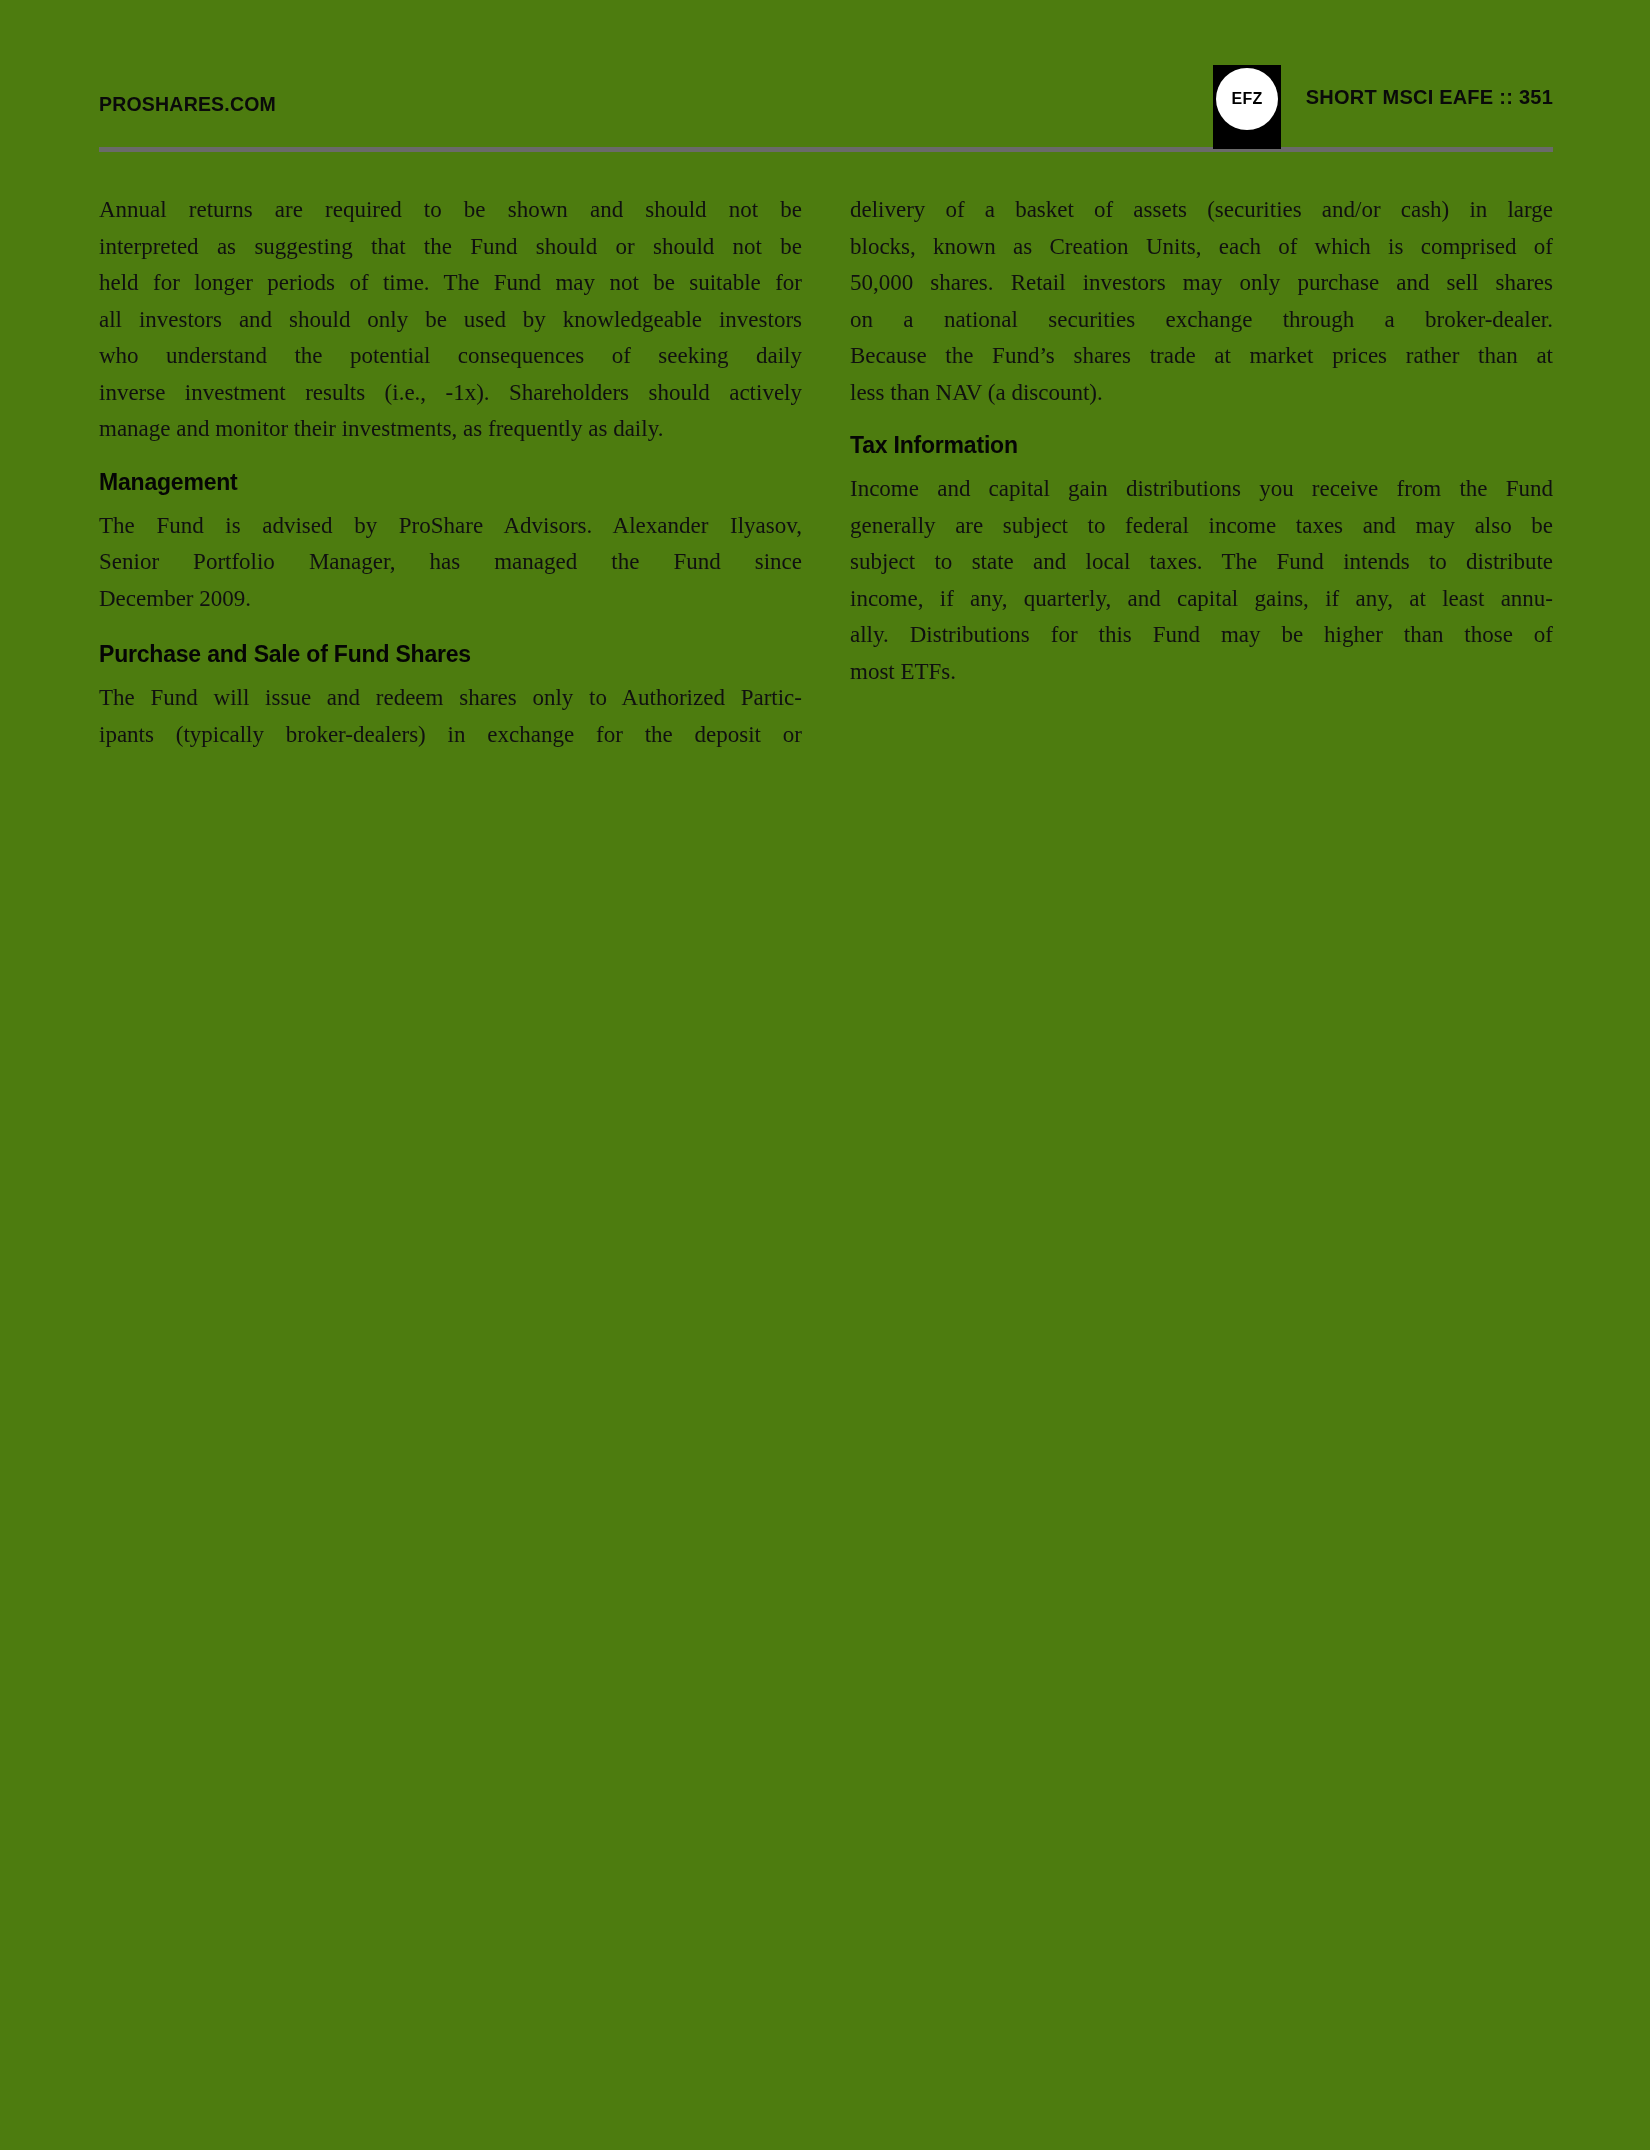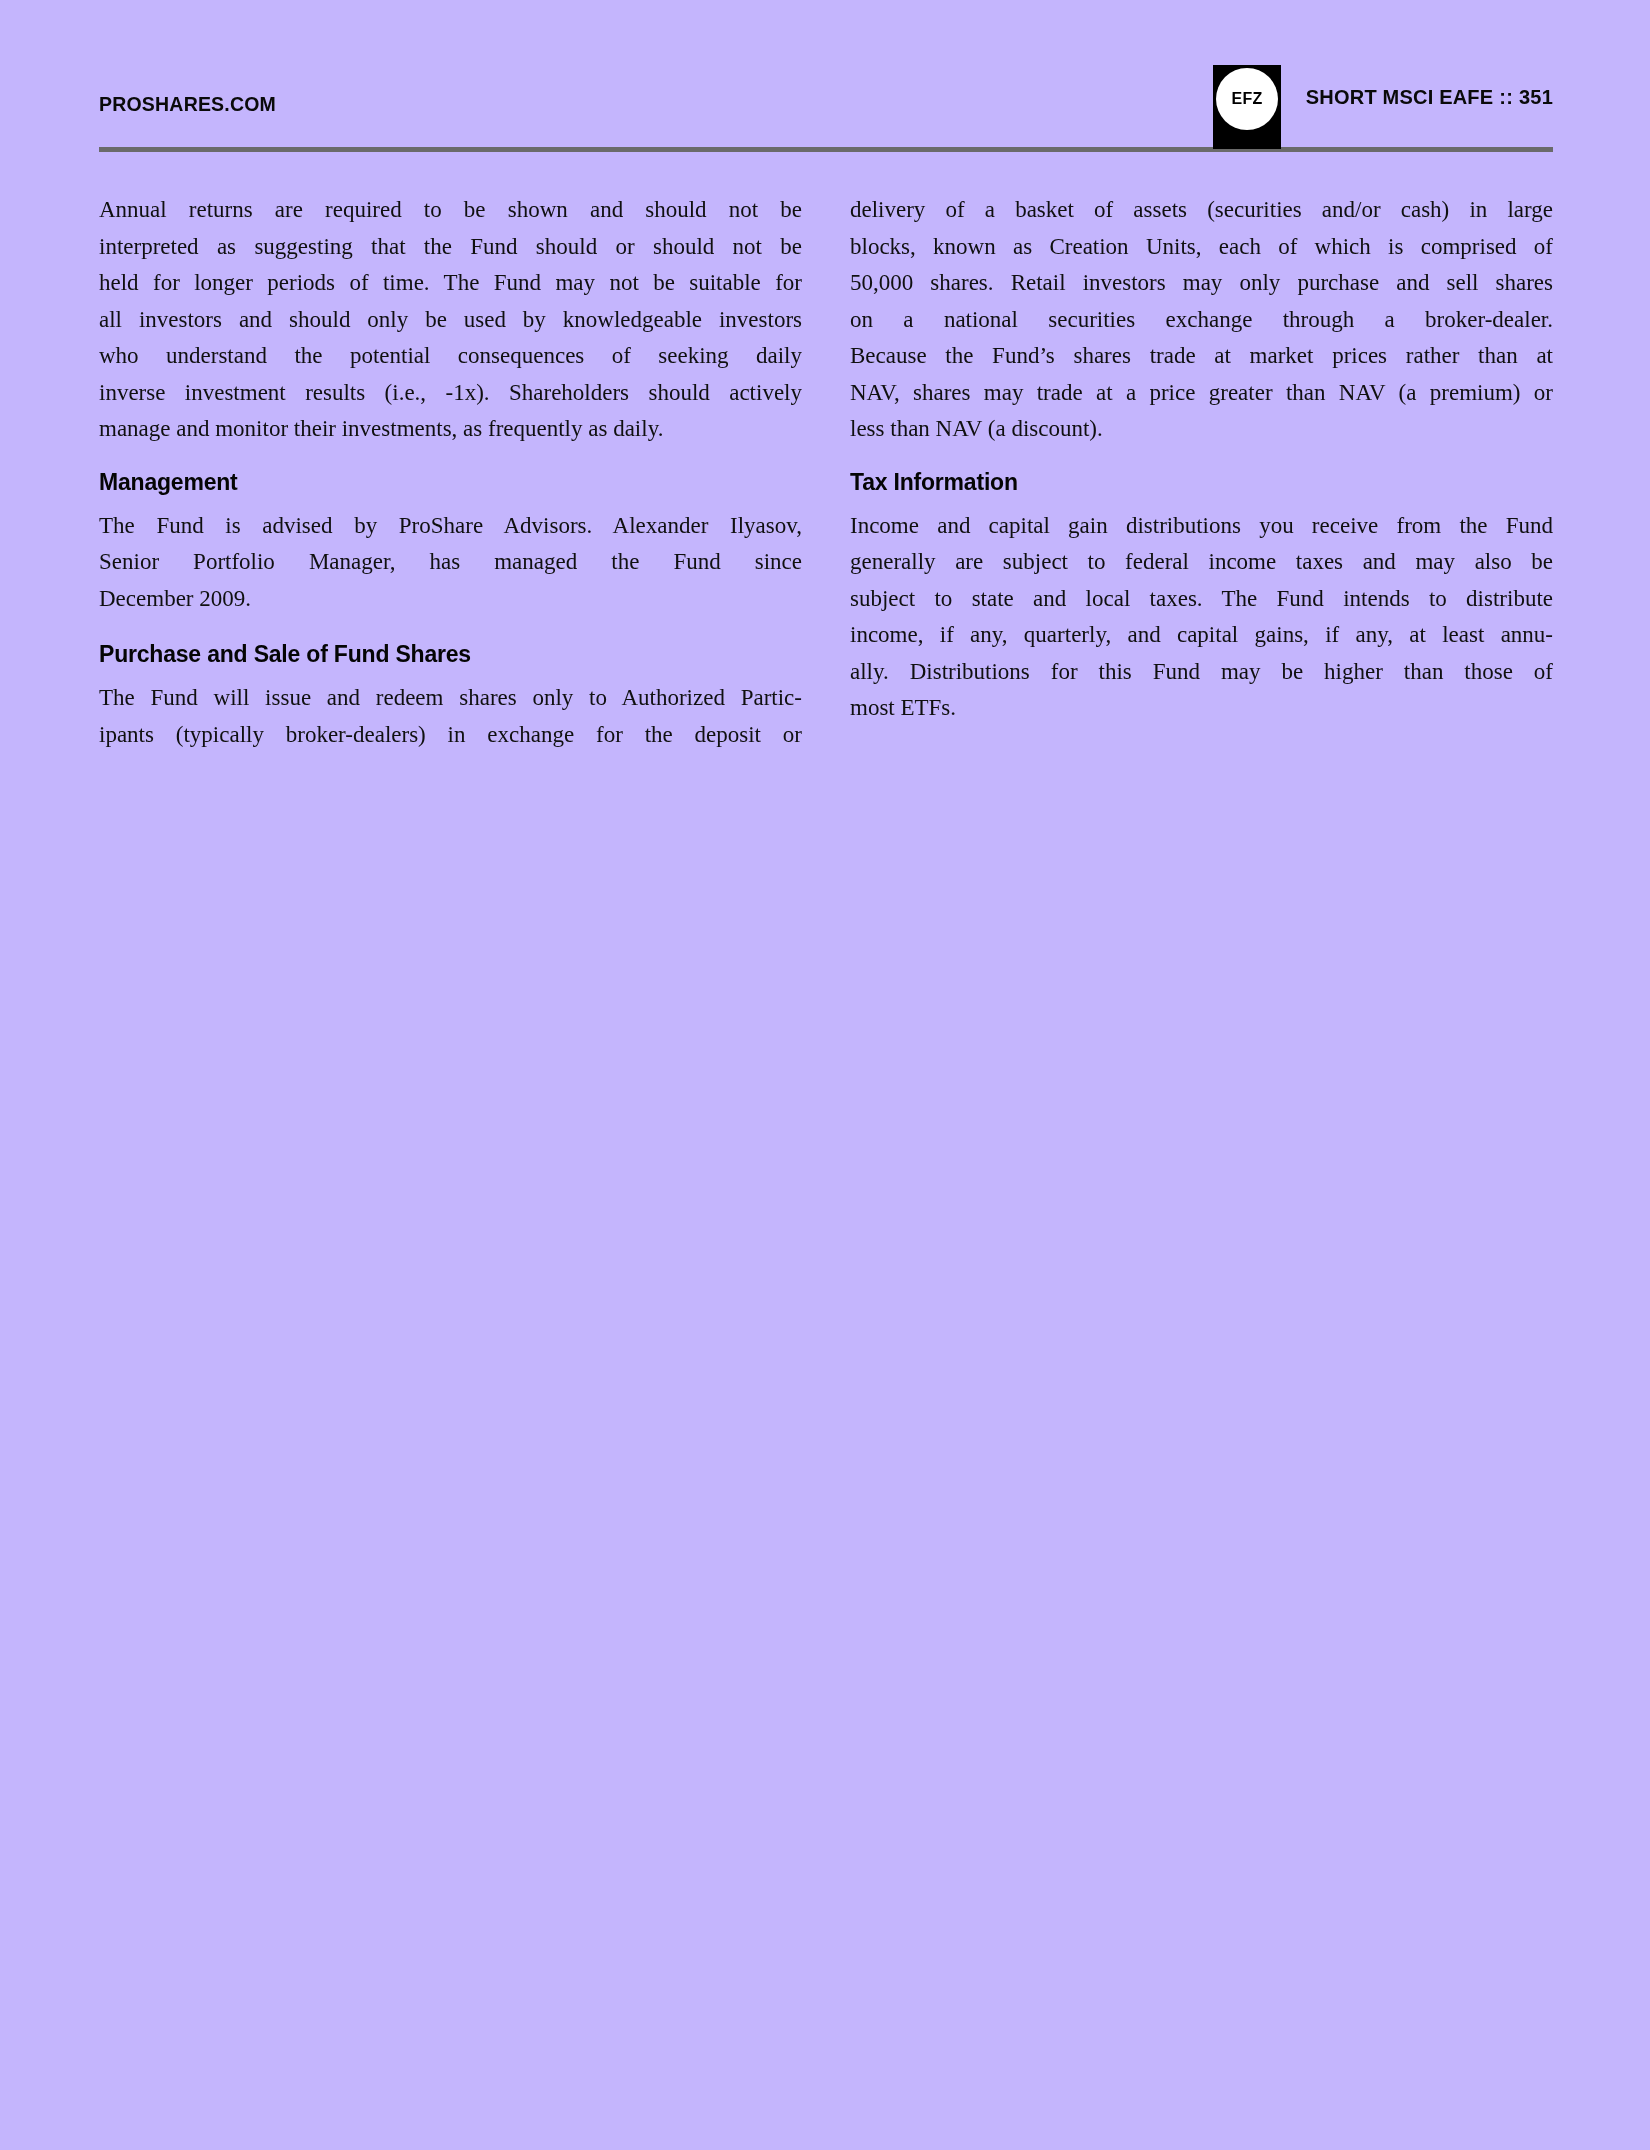--- a/index.html
+++ b/index.html
@@ -15,21 +15,21 @@
     color: #101010;
     overflow: hidden;
   }
   .page {
     position: absolute;
     left: 0; top: 0;
     width: 1650px;
     height: 2150px;
     padding: 0 97px 0 99px;
     box-sizing: border-box;
-    background: #c4b5fd;
+    background: #4d7c0f;
   }
   
   .hdr {
     position: relative;
     height: 147px;
     border-bottom: 5px solid #6a6a6a;
   }
   .hdr-site {
     position: absolute;
     left: 0;
@@ -169,21 +169,20 @@
         </div>
     </div>
 
     <div class="col">
       <div class="body-par">
           <div class="tline">delivery of a basket of assets (securities and/or cash) in large</div>
           <div class="tline">blocks, known as Creation Units, each of which is comprised of</div>
           <div class="tline">50,000 shares. Retail investors may only purchase and sell shares</div>
           <div class="tline">on a national securities exchange through a broker-dealer.</div>
           <div class="tline">Because the Fund’s shares trade at market prices rather than at</div>
-          <div class="tline">NAV, shares may trade at a price greater than NAV (a premium) or</div>
           <div class="tline par-end">less than NAV (a discount).</div>
         </div>
 
       <h2 class="sec-heading">Tax Information</h2>
       <div class="body-par">
           <div class="tline">Income and capital gain distributions you receive from the Fund</div>
           <div class="tline">generally are subject to federal income taxes and may also be</div>
           <div class="tline">subject to state and local taxes. The Fund intends to distribute</div>
           <div class="tline">income, if any, quarterly, and capital gains, if any, at least annu-</div>
           <div class="tline">ally. Distributions for this Fund may be higher than those of</div>

